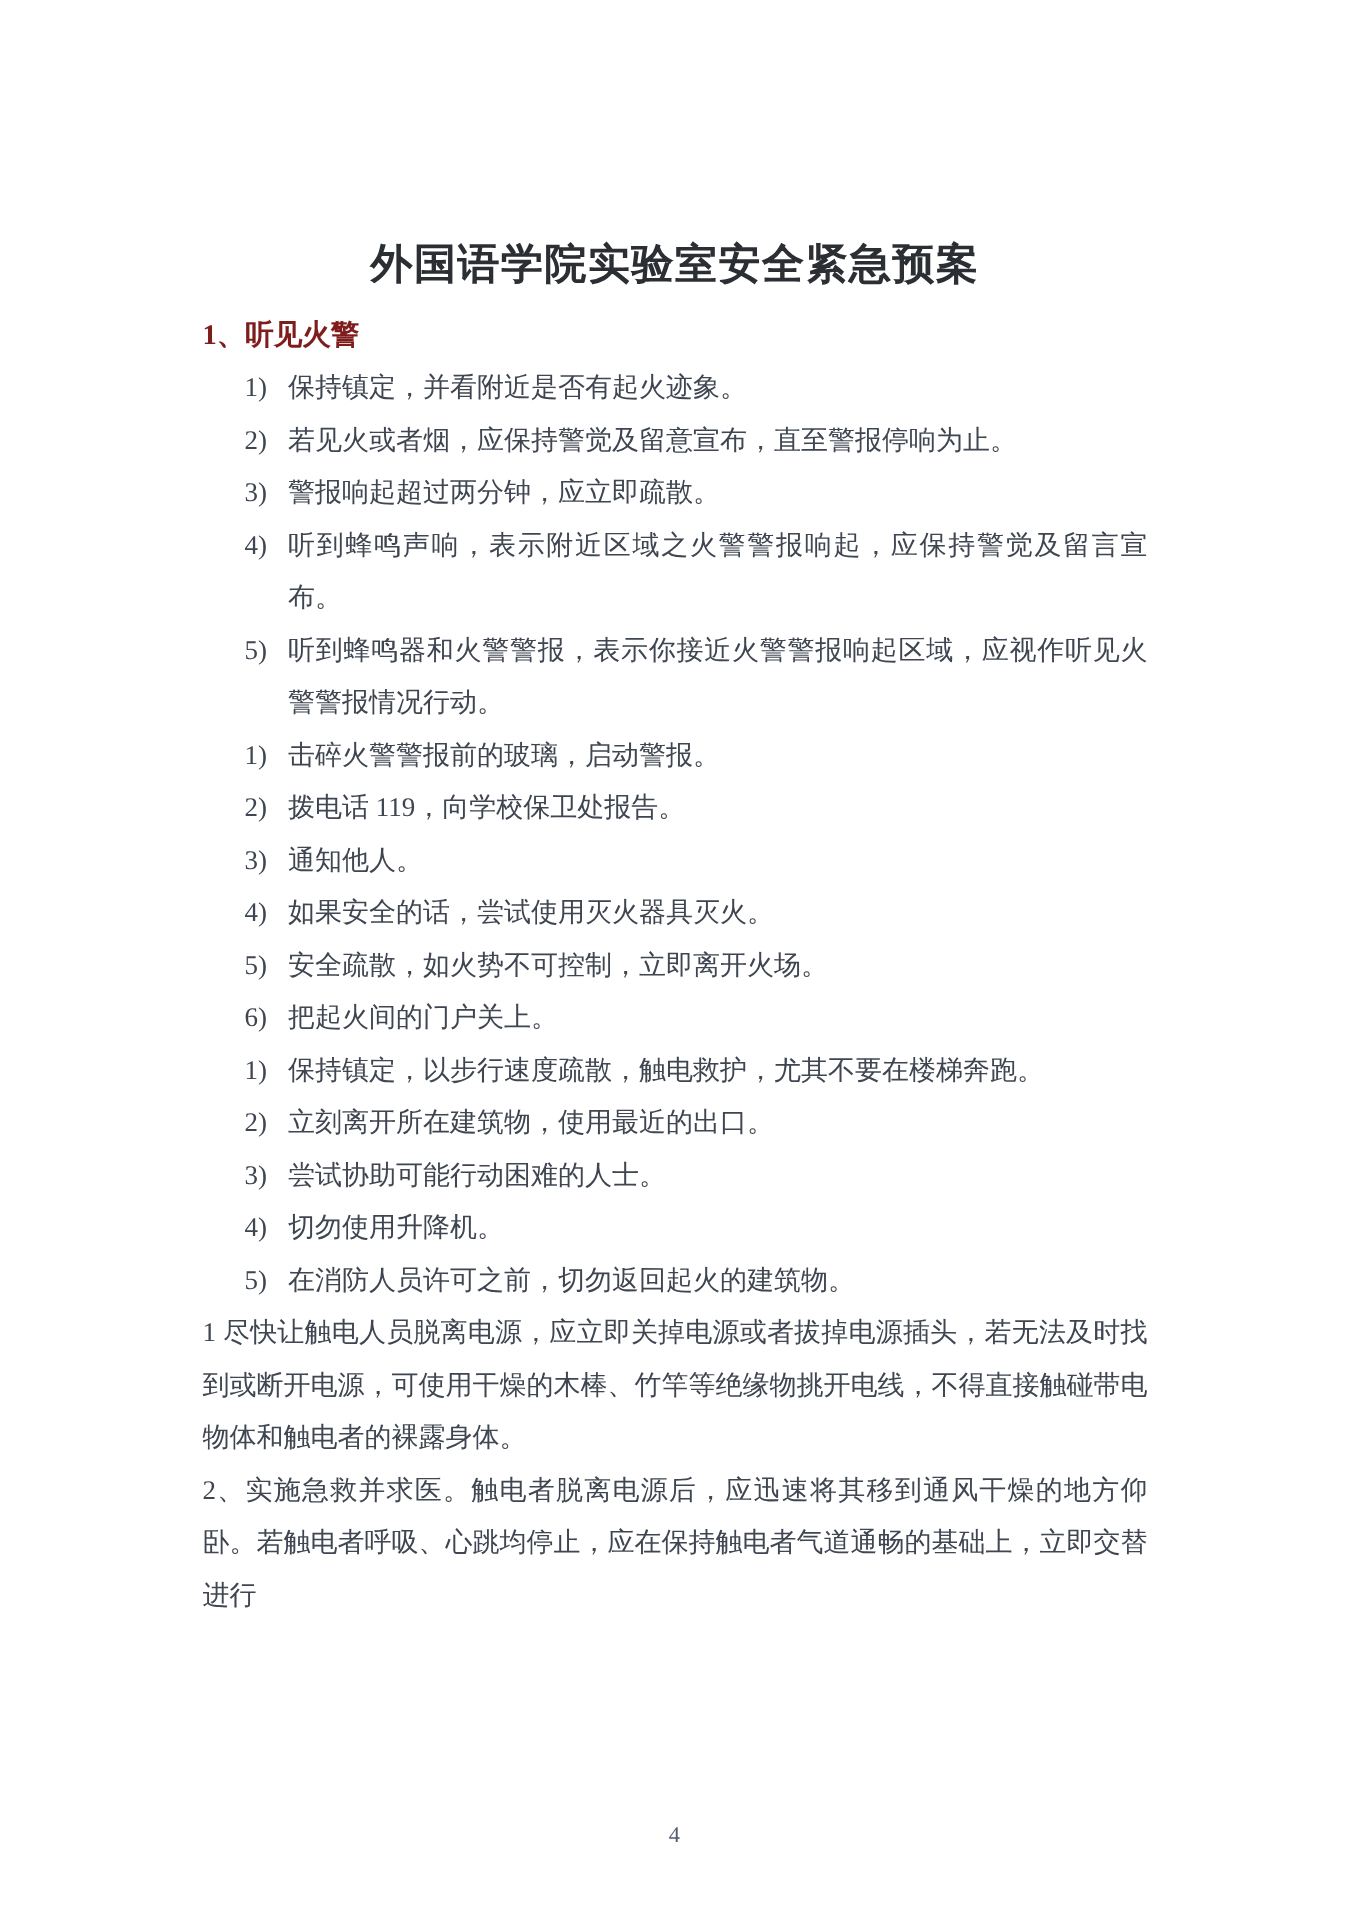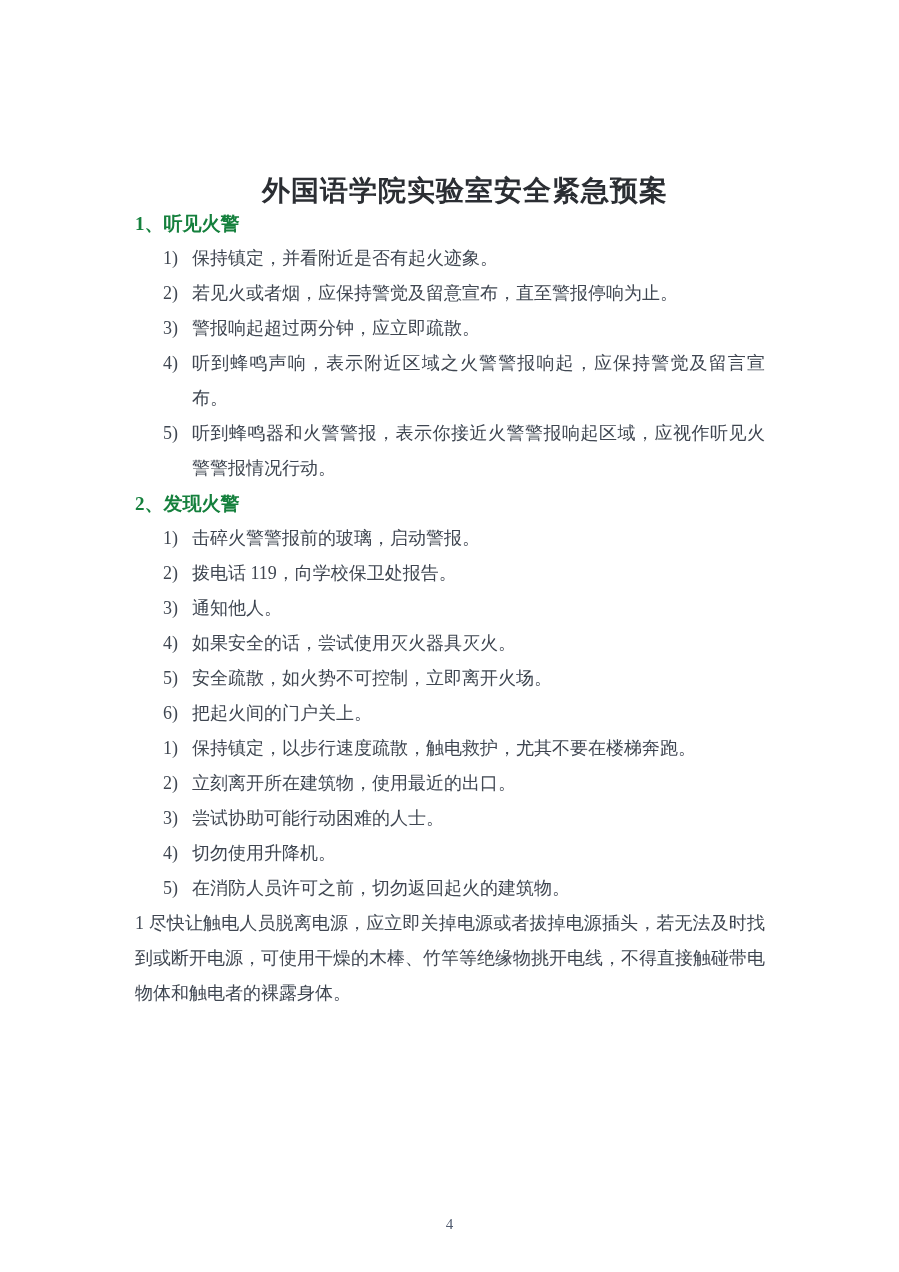--- a/index.html
+++ b/index.html
@@ -14,42 +14,42 @@
     background: #ffffff;
     overflow: hidden;
     font-family: "Liberation Serif", serif;
     color: #3f4651;
   }
   .doc-title {
     position: absolute;
     top: 157px;
     left: 135px;
     width: 630px;
-    margin: 15px;
+    margin: 0;
     text-align: center;
     font-family: "Liberation Sans", sans-serif;
     font-weight: 700;
     font-size: 28px;
     line-height: 38px;
     color: #2b2e33;
     letter-spacing: 1px;
     white-space: nowrap;
   }
   .content {
     position: absolute;
     top: 197px;
     left: 135px;
     width: 630px;
     font-size: 18px;
     line-height: 35px;
   }
   .sec-heading {
     font-weight: 700;
     font-size: 19px;
-    color: #15803d;
+    color: #7f1d1d;
   }
   .sec-heading.first {
     margin-top: 9px;
   }
   .item {
     display: flex;
   }
   .item .num {
     flex: 0 0 29px;
     margin-left: 28px;
@@ -97,21 +97,20 @@
     </div>
     <div class="item">
       <span class="num">4)</span>
       <span class="itext">听到蜂鸣声响，表示附近区域之火警警报响起，应保持警觉及留言宣布。</span>
     </div>
     <div class="item">
       <span class="num">5)</span>
       <span class="itext">听到蜂鸣器和火警警报，表示你接近火警警报响起区域，应视作听见火警警报情况行动。</span>
     </div>
 
-    <div class="sec-heading">2、发现火警</div>
     <div class="item">
       <span class="num">1)</span>
       <span class="itext">击碎火警警报前的玻璃，启动警报。</span>
     </div>
     <div class="item">
       <span class="num">2)</span>
       <span class="itext">拨电话 119，向学校保卫处报告。</span>
     </div>
     <div class="item">
       <span class="num">3)</span>
@@ -145,18 +144,19 @@
     <div class="item">
       <span class="num">4)</span>
       <span class="itext">切勿使用升降机。</span>
     </div>
     <div class="item">
       <span class="num">5)</span>
       <span class="itext">在消防人员许可之前，切勿返回起火的建筑物。</span>
     </div>
 
     <div class="para">1 尽快让触电人员脱离电源，应立即关掉电源或者拔掉电源插头，若无法及时找到或断开电源，可使用干燥的木棒、竹竿等绝缘物挑开电线，不得直接触碰带电物体和触电者的裸露身体。</div>
+    <div class="para">2、实施急救并求医。触电者脱离电源后，应迅速将其移到通风干燥的地方仰卧。若触电者呼吸、心跳均停止，应在保持触电者气道通畅的基础上，立即交替进行</div>
 
   </div>
 
   <div class="page-number">4</div>
 
 </div>
 
 </body></html>

